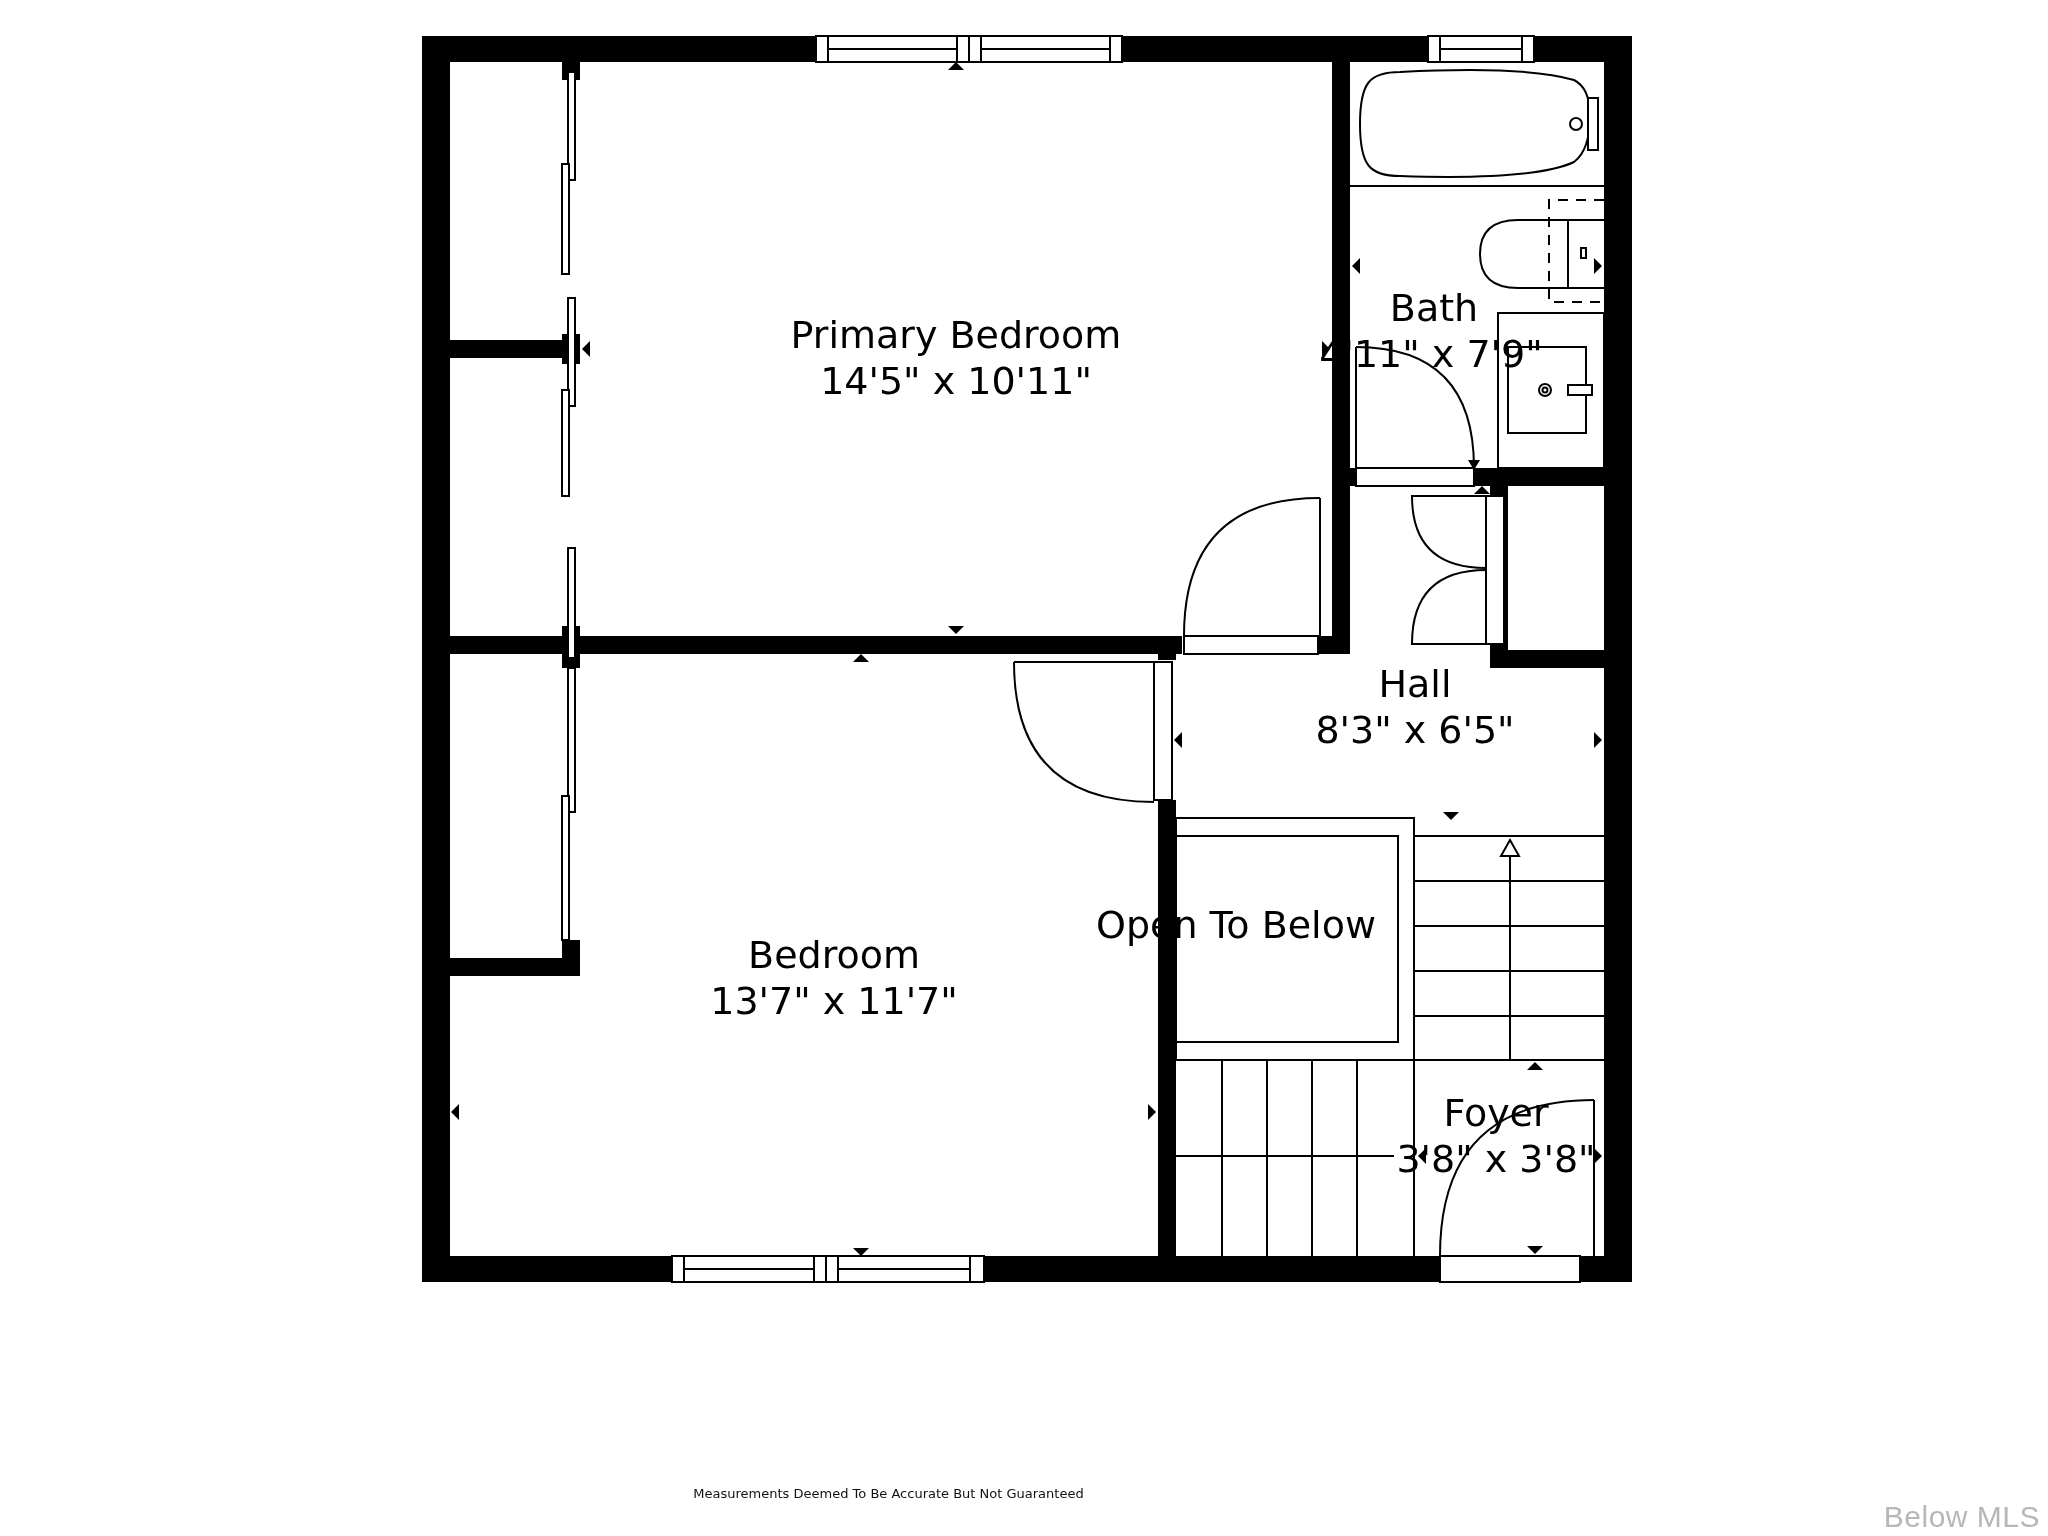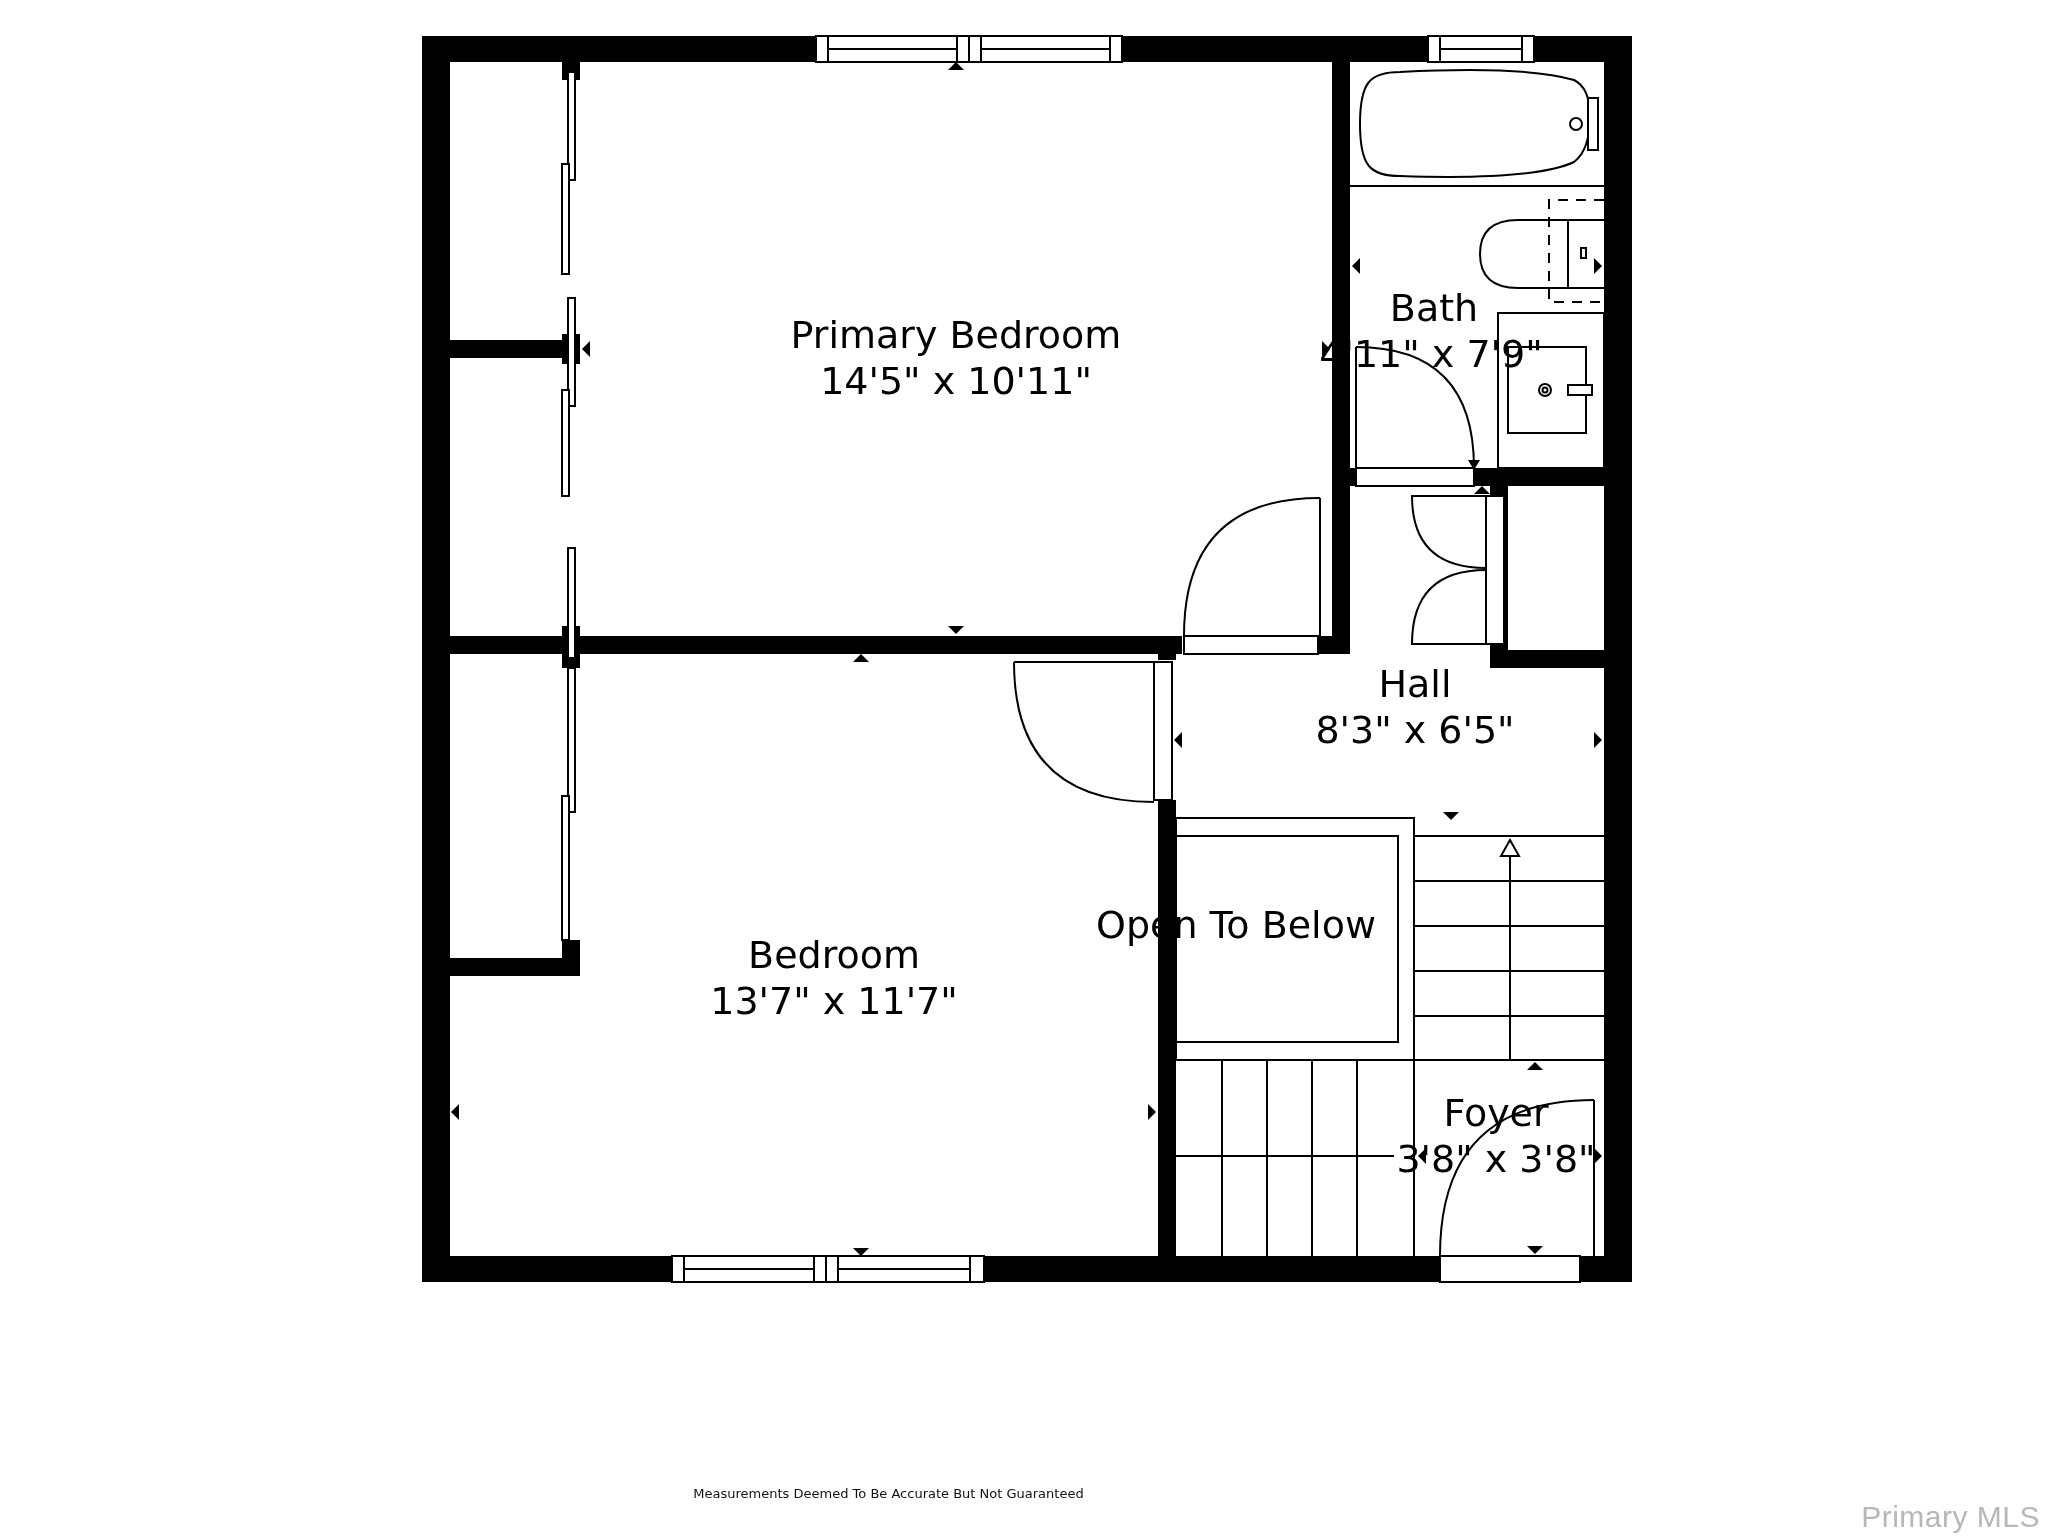--- a/index.html
+++ b/index.html
@@ -198,13 +198,13 @@
   <g>
     <text class="room-label" x="1236" y="938">Open To Below</text>
   </g>
   <g>
     <text class="room-label" x="1496" y="1126">Foyer</text>
     <text class="room-label" x="1496" y="1172">3'8" x 3'8"</text>
   </g>
 </svg>
 
 <div class="footer-note">Measurements Deemed To Be Accurate But Not Guaranteed</div>
-<div class="watermark">Primary MLS</div>
+<div class="watermark">Below MLS</div>
 
 </body></html>

